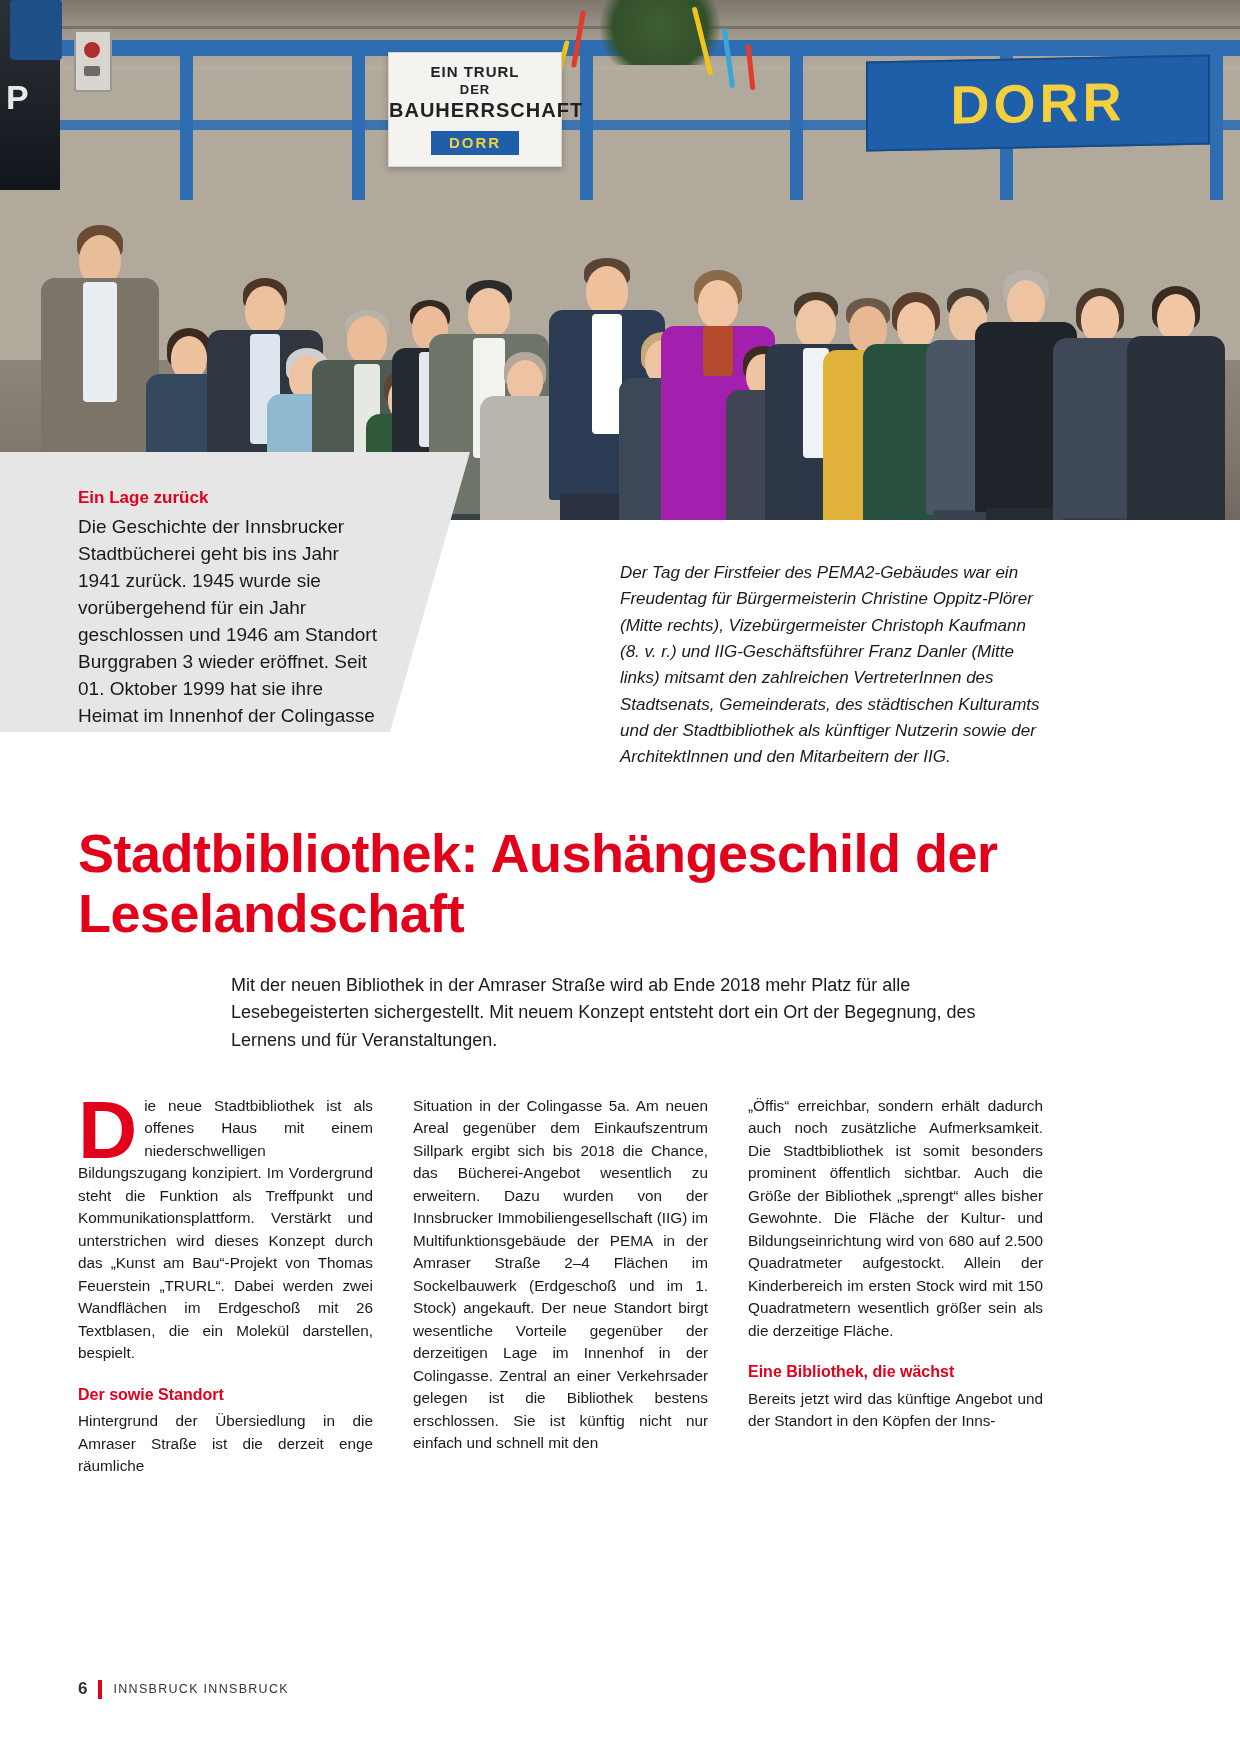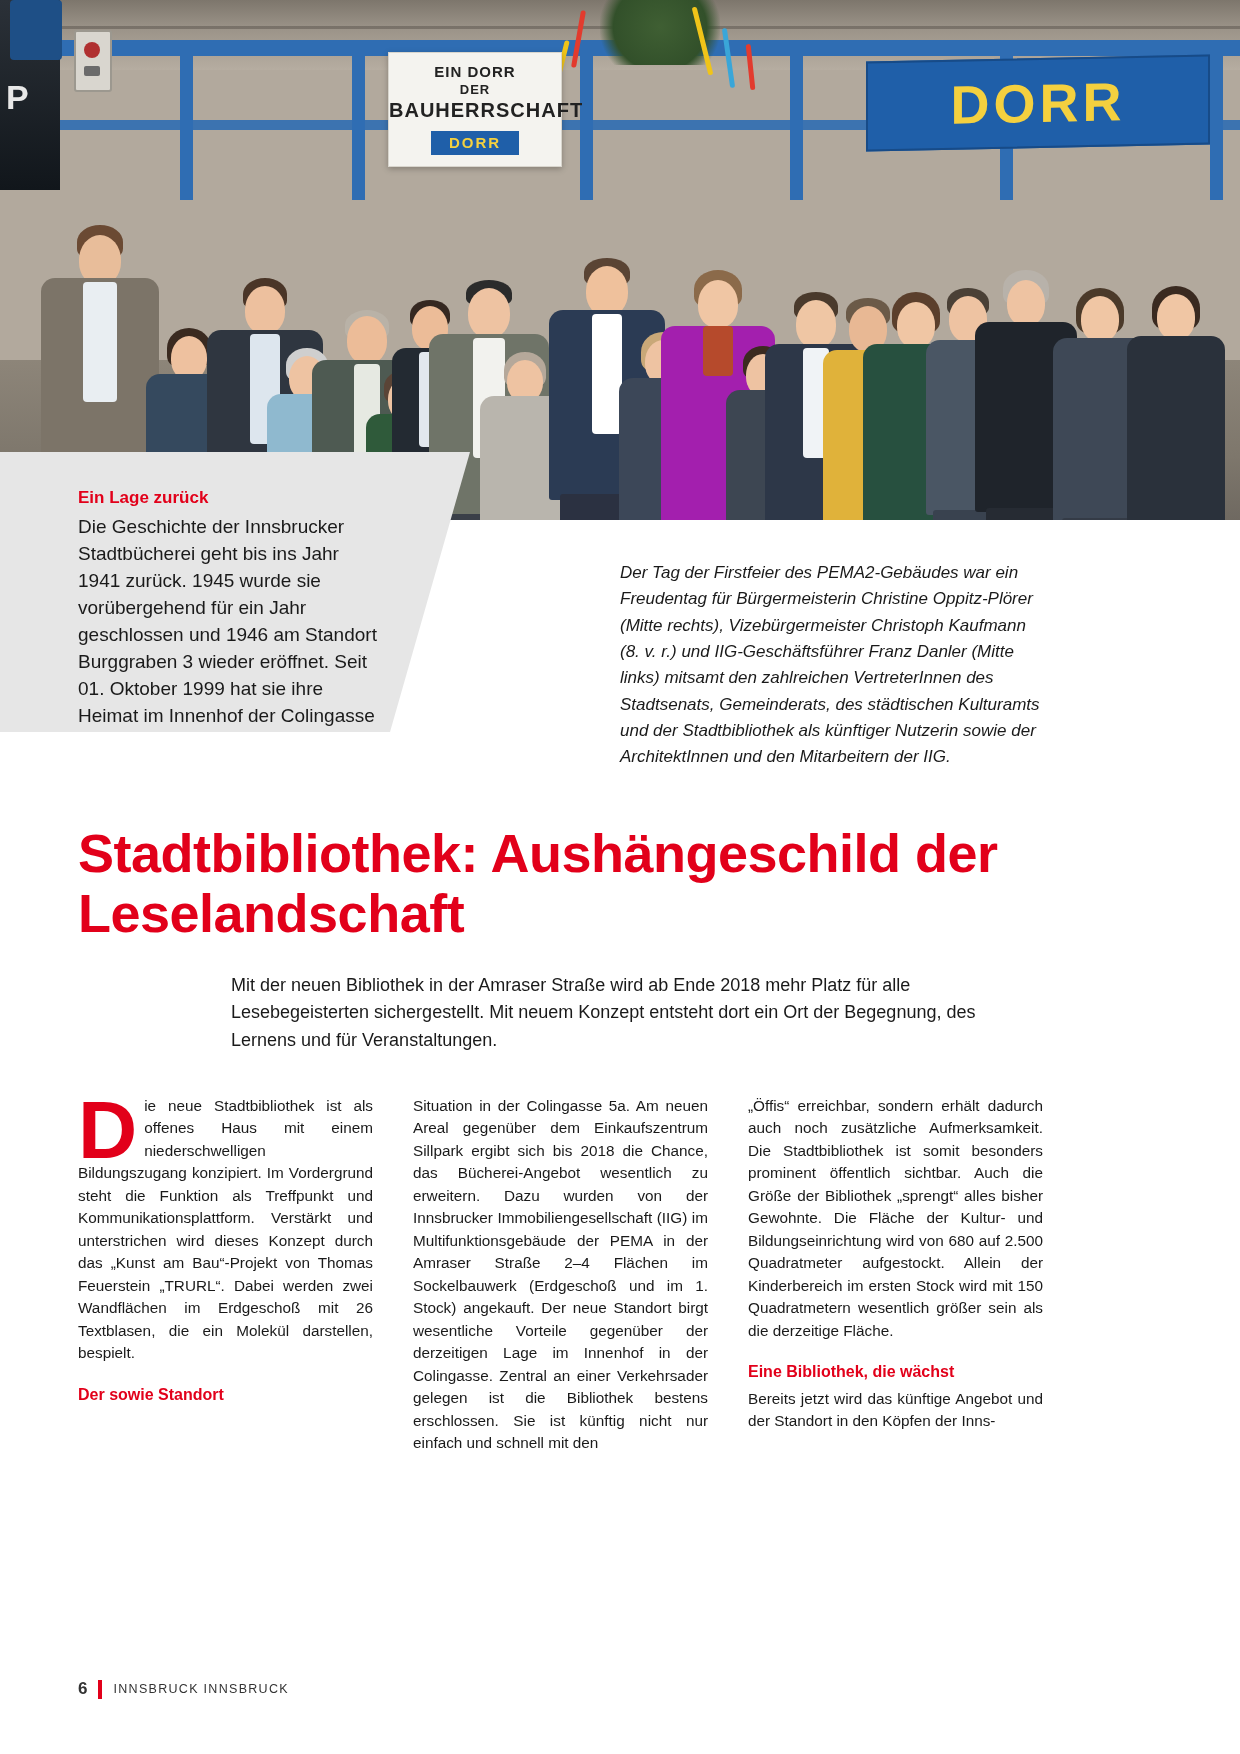--- a/index.html
+++ b/index.html
@@ -227,21 +227,21 @@
   <div class="ctrlbox"></div>
 
   <div class="tree"></div>
   <div class="streamer" style="left:576px;top:10px;height:58px;background:#e23b2e;transform:rotate(10deg);"></div>
   <div class="streamer" style="left:700px;top:6px;height:70px;background:#f0c419;transform:rotate(-14deg);"></div>
   <div class="streamer" style="left:726px;top:28px;height:60px;background:#3aa6d8;transform:rotate(-8deg);"></div>
   <div class="streamer" style="left:748px;top:44px;height:46px;background:#e23b2e;transform:rotate(-6deg);"></div>
   <div class="streamer" style="left:560px;top:40px;height:40px;background:#f0c419;transform:rotate(14deg);"></div>
 
   <div class="sign">
-    <span class="l1">EIN DORR</span>
+    <span class="l1">EIN TRURL</span>
     <span class="l2">DER</span>
     <span class="l3">BAUHERRSCHAFT</span>
     <div class="logo">DORR</div>
   </div>
 
   <div class="dorr-banner">
     <span>DORR</span>
   </div>
 
   <div class="people">
@@ -388,20 +388,21 @@
 
 <div class="caption">Der Tag der Firstfeier des PEMA2-Gebäudes war ein Freudentag für Bürgermeisterin Christine Oppitz-Plörer (Mitte rechts), Vizebürgermeister Christoph Kaufmann (8. v. r.) und IIG-Geschäftsführer Franz Danler (Mitte links) mitsamt den zahlreichen VertreterInnen des Stadtsenats, Gemeinderats, des städtischen Kulturamts und der Stadtbibliothek als künftiger Nutzerin sowie der ArchitektInnen und den Mitarbeitern der IIG.</div>
 
 <h1 class="headline">Stadtbibliothek: Aushängeschild der Leselandschaft</h1>
 <div class="standfirst">Mit der neuen Bibliothek in der Amraser Straße wird ab Ende 2018 mehr Platz für alle Lesebegeisterten sichergestellt. Mit neuem Konzept entsteht dort ein Ort der Begegnung, des Lernens und für Veranstaltungen.</div>
 
 <div class="cols">
   <div class="col">
     <p><span class="dropcap">D</span><span>ie neue Stadtbibliothek ist als offenes Haus mit einem niederschwelligen Bildungszugang konzipiert. Im Vordergrund steht die Funktion als Treffpunkt und Kommunikationsplattform. Verstärkt und unterstrichen wird dieses Konzept durch das „Kunst am Bau“-Projekt von Thomas Feuerstein „TRURL“. Dabei werden zwei Wandflächen im Erdgeschoß mit 26 Textblasen, die ein Molekül darstellen, bespielt.</span></p>
     <p class="sub">Der sowie Standort</p>
+    <p>Hintergrund der Übersiedlung in die Amraser Straße ist die derzeit enge räumliche</p>
   </div>
   <div class="col">
     <p>Situation in der Colingasse 5a. Am neuen Areal gegenüber dem Einkaufszentrum Sillpark ergibt sich bis 2018 die Chance, das Bücherei-Angebot wesentlich zu erweitern. Dazu wurden von der Innsbrucker Immobiliengesellschaft (IIG) im Multifunktionsgebäude der PEMA in der Amraser Straße 2–4 Flächen im Sockelbauwerk (Erdgeschoß und im 1. Stock) angekauft. Der neue Standort birgt wesentliche Vorteile gegenüber der derzeitigen Lage im Innenhof in der Colingasse. Zentral an einer Verkehrsader gelegen ist die Bibliothek bestens erschlossen. Sie ist künftig nicht nur einfach und schnell mit den</p>
   </div>
   <div class="col">
     <p>„Öffis“ erreichbar, sondern erhält dadurch auch noch zusätzliche Aufmerksamkeit. Die Stadtbibliothek ist somit besonders prominent öffentlich sichtbar. Auch die Größe der Bibliothek „sprengt“ alles bisher Gewohnte. Die Fläche der Kultur- und Bildungseinrichtung wird von 680 auf 2.500 Quadratmeter aufgestockt. Allein der Kinderbereich im ersten Stock wird mit 150 Quadratmetern wesentlich größer sein als die derzeitige Fläche.</p>
     <p class="sub">Eine Bibliothek, die wächst</p>
     <p>Bereits jetzt wird das künftige Angebot und der Standort in den Köpfen der Inns-</p>
   </div>
 </div>

